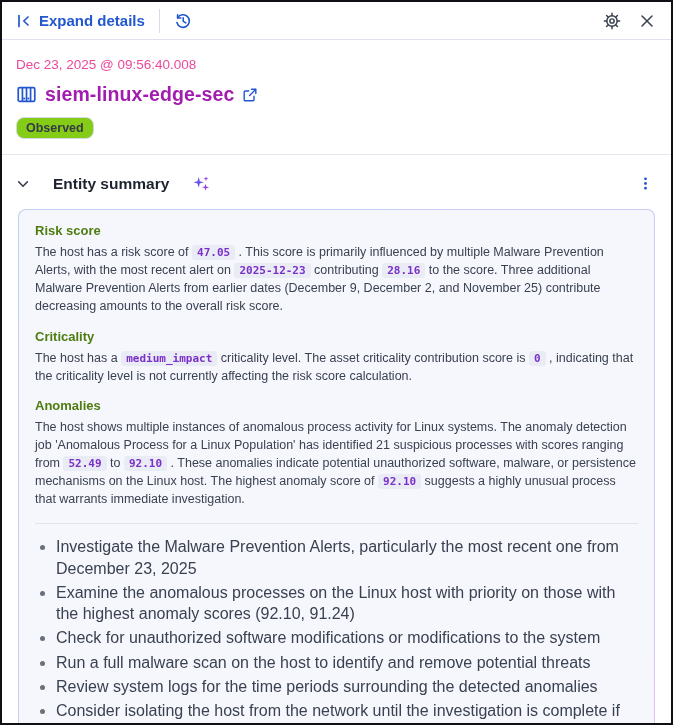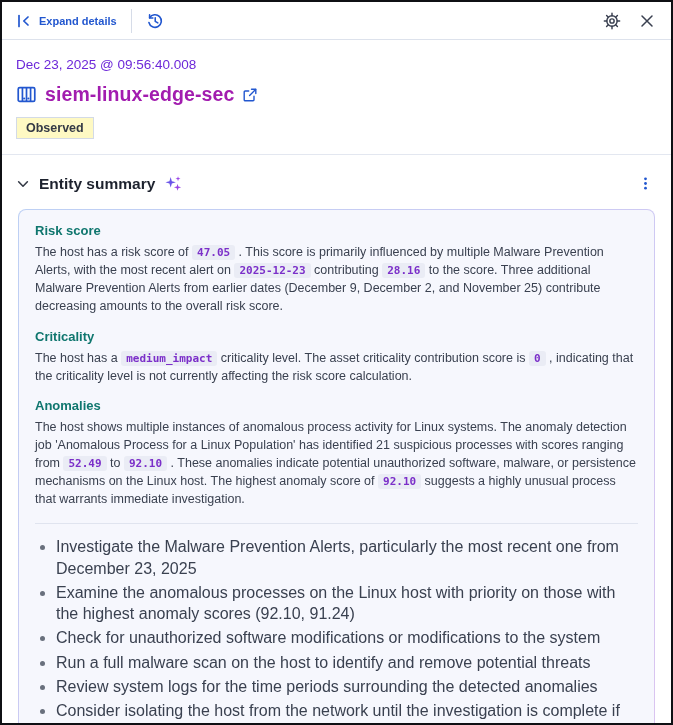--- a/index.html
+++ b/index.html
@@ -4,42 +4,42 @@
 <style>
   html,body{margin:0;padding:0;background:#fff;}
   .frame{
     position:relative;width:673px;height:725px;box-sizing:border-box;
     border:2px solid #0f1014;background:#fff;overflow:hidden;
     font-family:"Liberation Sans","DejaVu Sans",sans-serif;color:#343a46;
   }
   
   .toolbar{display:flex;align-items:center;height:37px;padding:0 12px;border-bottom:1px solid #dde2ec;}
   .expand-btn{display:flex;align-items:center;gap:7px;background:none;border:none;cursor:pointer;
-    color:#2257cf;font-family:inherit;font-size:11px;font-weight:700;padding:4px 2px;}
+    color:#2257cf;font-family:inherit;font-size:15px;font-weight:700;padding:4px 2px;}
   .vdiv{width:1px;height:24px;background:#d6dce8;margin:0 10px 0 12px;}
   .icon-btn{display:flex;align-items:center;justify-content:center;background:none;border:none;cursor:pointer;padding:4px;}
   .spacer{flex:1;}
   .tool-right{display:flex;align-items:center;gap:10px;}
   
   .content{padding:14px 14px 0;}
-  .timestamp{font-size:13.5px;color:#6d28d9;margin-top:3px;}
+  .timestamp{font-size:13.5px;color:#ec4899;margin-top:3px;}
   .title-row{display:flex;align-items:center;gap:8px;margin-top:11px;}
   .entity-name{font-size:19.5px;font-weight:700;color:#a21caf;margin:0;letter-spacing:.1px;cursor:pointer;}
-  .badge{display:inline-block;margin-top:11px;padding:3px 9px;border:1px solid #d3dae6;border-radius:0;
-    background:#fef9c3;font-size:12.5px;font-weight:700;color:#343a46;}
+  .badge{display:inline-block;margin-top:11px;padding:3px 9px;border:1px solid #d3dae6;border-radius:8px;
+    background:#84cc16;font-size:12.5px;font-weight:700;color:#343a46;}
   .full-div{border:none;border-top:1px solid #e3e7f0;margin:15px 0 0;}
   
-  .section-head{display:flex;align-items:center;gap:9px;padding:0 14px;margin:16px 0 13px;text-align:right;}
+  .section-head{display:flex;align-items:center;gap:23px;padding:0 14px;margin:16px 0 13px;text-align:right;}
   .section-title{font-size:15.5px;font-weight:700;color:#1d222e;}
   .kebab-btn{background:none;border:none;cursor:pointer;padding:4px;display:flex;}
   
   .panel-border{margin:0 16px 0;border-radius:8px;padding:1px;
     background:linear-gradient(135deg,#bdd0f4 0%,#cfc9f3 55%,#dcc4f0 100%);}
   .panel{border-radius:7px;background:#f6f7fd;padding:13px 16px 14px;}
-  .sec-heading{font-size:13px;font-weight:700;color:#0f766e;margin:0 0 5px;}
+  .sec-heading{font-size:13px;font-weight:700;color:#4d7c0f;margin:0 0 5px;}
   .sec-para{font-size:12.5px;line-height:1.45;color:#3a4150;margin:0 0 13px;}
   .sec-para code, .chip{
     font-family:"DejaVu Sans Mono","Liberation Mono",monospace;
     font-size:11px;font-weight:700;color:#7b2fc9;background:#eaecf5;
     padding:1px 5px;border-radius:3px;white-space:nowrap;text-align:center;}
   .panel-div{border:none;border-top:1px solid #e0e4ef;margin:15px 0 12px;}
   .rec-head{display:flex;align-items:center;gap:7px;}
   .rec-title{font-size:13px;font-weight:700;color:#1d222e;}
   .rec-list{margin:8px 0 0;padding-left:21px;font-size:16px;line-height:1.33;color:#3a4150;}
   .rec-list li{margin-bottom:3px;}

